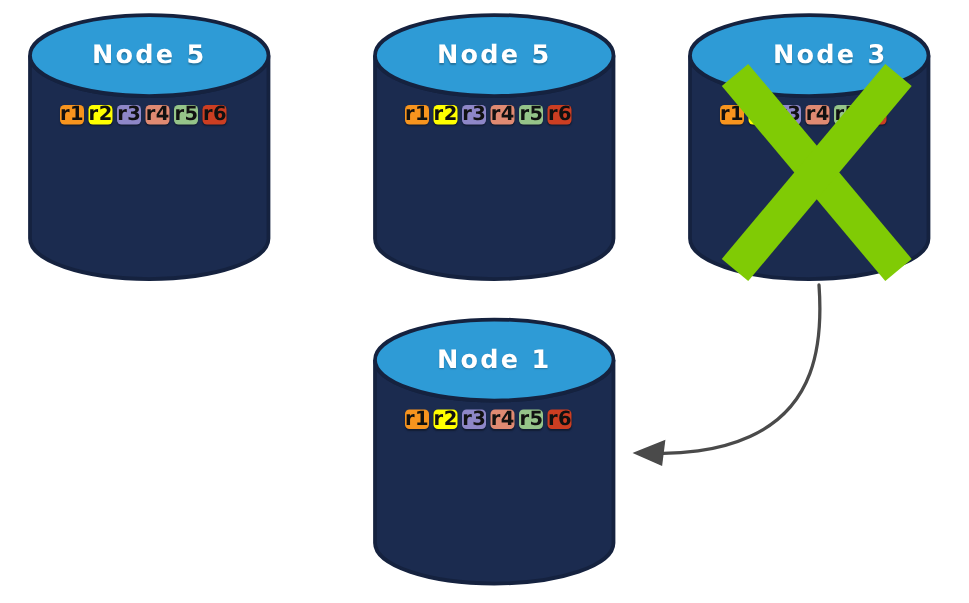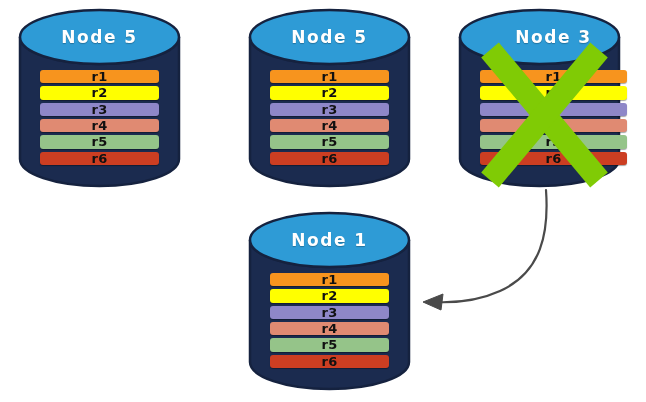--- a/index.html
+++ b/index.html
@@ -46,21 +46,21 @@
     text-shadow: 0 1px 1px rgba(0,0,0,0.25);
     pointer-events: none;
     white-space: nowrap;
   }
 
   .bars {
     position: absolute;
     left: 0;
     width: 100%;
     display: flex;
-    flex-direction: column;
+    flex-direction: row;
   }
 
   .bar {
     position: relative;
     box-sizing: border-box;
     border-radius: 3px;
     display: flex;
     align-items: center;
     justify-content: center;
     box-shadow: 0 1px 1px rgba(0,0,0,0.35);

